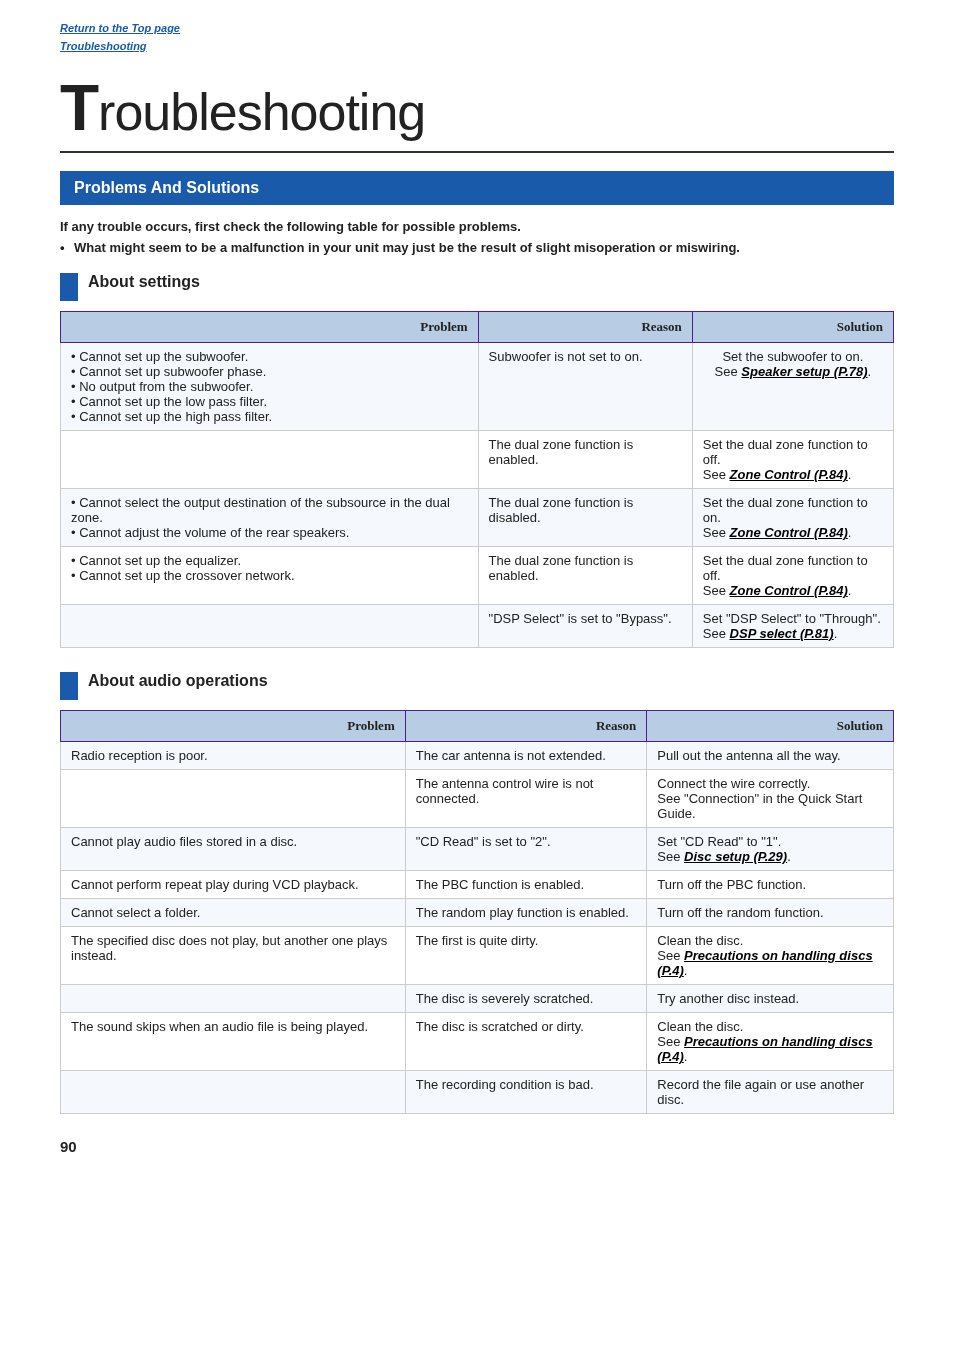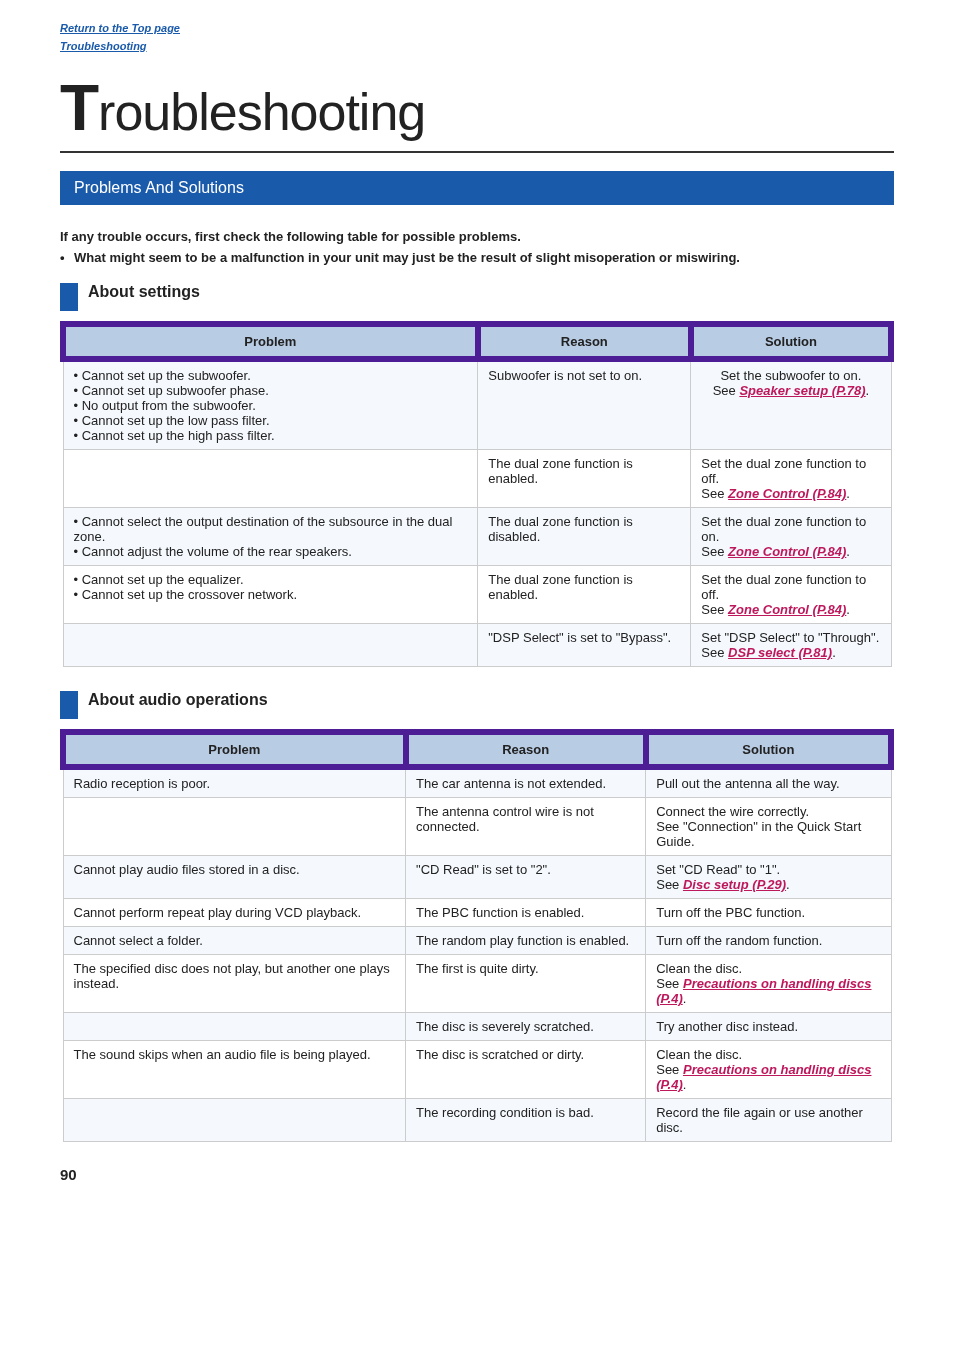--- a/index.html
+++ b/index.html
@@ -36,23 +36,23 @@
       letter-spacing: -1px;
     }
     .page-title-big .first-letter {
       font-size: 64px;
       font-weight: bold;
     }
     .section-header {
       background-color: #1a5aab;
       color: #fff;
       font-size: 16px;
-      font-weight: normal;
+      font-weight: bold;
       padding: 8px 14px;
-      margin-bottom: 24px;
+      margin-bottom: 14px;
       border-radius: 0;
     }
     .intro-text {
       font-weight: bold;
       margin-bottom: 6px;
       font-size: 13px;
     }
     .bullet-list {
       margin-bottom: 14px;
       padding-left: 0;
@@ -89,36 +89,37 @@
       border-collapse: collapse;
       margin-bottom: 24px;
       font-size: 13px;
     }
     table thead tr {
       background-color: #b8cce4;
     }
     table thead th {
       font-weight: bold;
       padding: 7px 10px;
-      text-align: center;
-      border: 6px solid #4c1d95;
+      text-align: right;
+      border: 1px solid #4c1d95;
+      font-family: Liberation Serif, serif;
     }
     table tbody tr {
       background: #fff;
     }
     table tbody tr:nth-child(odd) {
       background: #f5f8fc;
     }
     table tbody td {
       padding: 6px 10px;
       border: 1px solid #ccc;
       vertical-align: top;
     }
     .link-bold {
-      color: #be185d;
+      color: #000000;
       font-weight: bold;
       text-decoration: underline;
       font-style: italic;
     }
     .page-number {
       font-weight: bold;
       font-size: 15px;
       margin-top: 20px;
     }
   </style>

